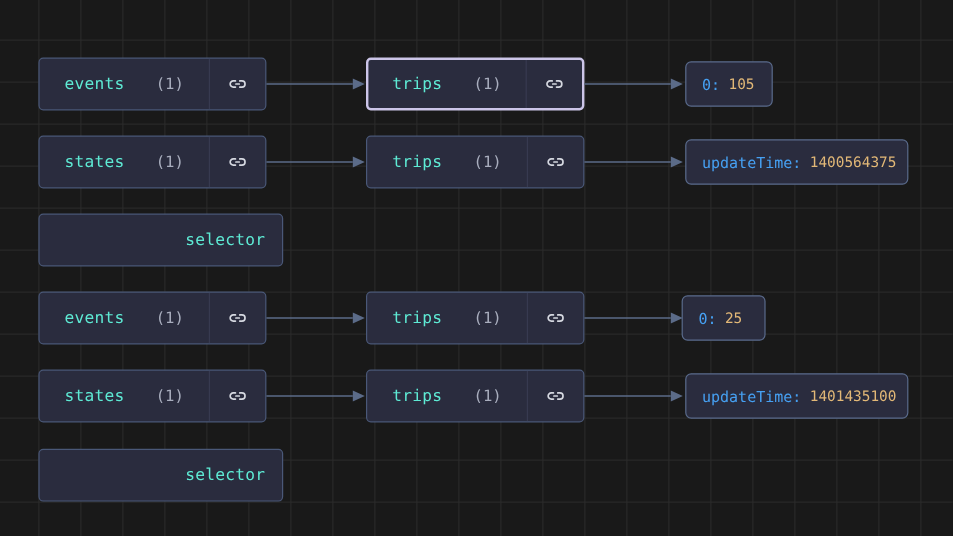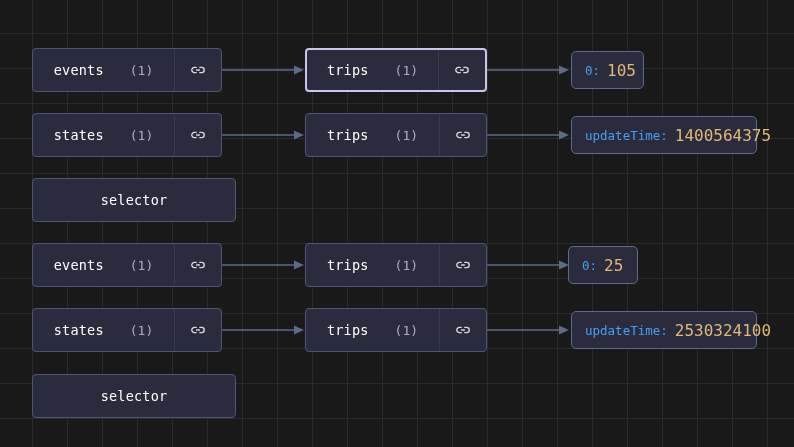--- a/index.html
+++ b/index.html
@@ -46,21 +46,21 @@
   .node-main {
     flex: 1 1 auto;
     display: flex;
     align-items: center;
     justify-content: center;
     gap: 26px;
     padding: 0 14px;
   }
 
   .node-label {
-    color: #ffffff;
+    color: #5eead4;
     font-size: 13.5px;
     letter-spacing: 0.2px;
     white-space: nowrap;
   }
   .node-count {
     color: #a9aebe;
     font-size: 13px;
     white-space: nowrap;
   }
 
@@ -68,21 +68,21 @@
     flex: 0 0 46px;
     display: flex;
     align-items: center;
     justify-content: center;
     border-left: 1px solid #373a50;
   }
   .link-icon svg { display: block; }
 
   
   .node.center-only .node-main {
-    justify-content: center;
+    justify-content: flex-end;
     gap: 0;
   }
 
   
   .valuebox {
     position: absolute;
     box-sizing: border-box;
     display: flex;
     align-items: center;
     justify-content: flex-start;
@@ -91,21 +91,21 @@
     border-radius: 5px;
     padding: 0 13px;
     white-space: nowrap;
   }
   .v-key {
     color: #46a0f2;
     font-size: 12.5px;
   }
   .v-val {
     color: #e2b877;
-    font-size: 16px;
+    font-size: 12px;
     margin-left: 7px;
   }
 
   
   .edge {
     position: absolute;
     height: 12px;
     pointer-events: none;
   }
   .edge svg { display: block; overflow: visible; }
@@ -315,21 +315,21 @@
 
   <div class="edge" style="left:487px; top:324px; width:84px;">
     <svg width="84" height="12" viewBox="0 0 84 12">
       <line x1="0" y1="6" x2="72" y2="6" stroke="#5b6b88" stroke-width="1.4"></line>
       <polygon points="72,1.5 82,6 72,10.5" fill="#5b6b88"></polygon>
     </svg>
   </div>
 
   <div class="valuebox" style="left:571px; top:311px; width:186px; height:38px;">
     <span class="v-key">updateTime:</span>
-    <span class="v-val">2530324100</span>
+    <span class="v-val">1401435100</span>
   </div>
 
   <div class="node center-only" style="left:32px; top:374px; width:204px; height:44px;">
     <div class="node-main">
       <span class="node-label">selector</span>
     </div>
   </div>
 
 </div>
 

